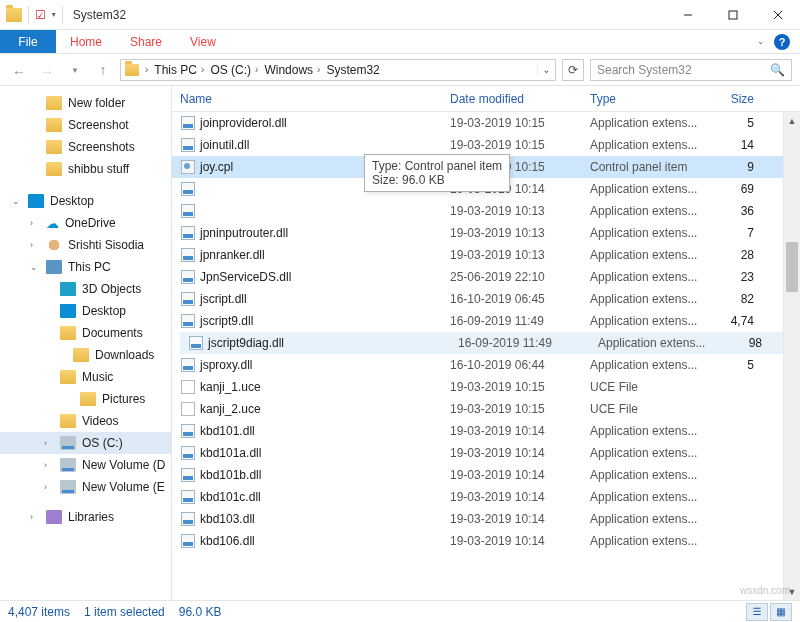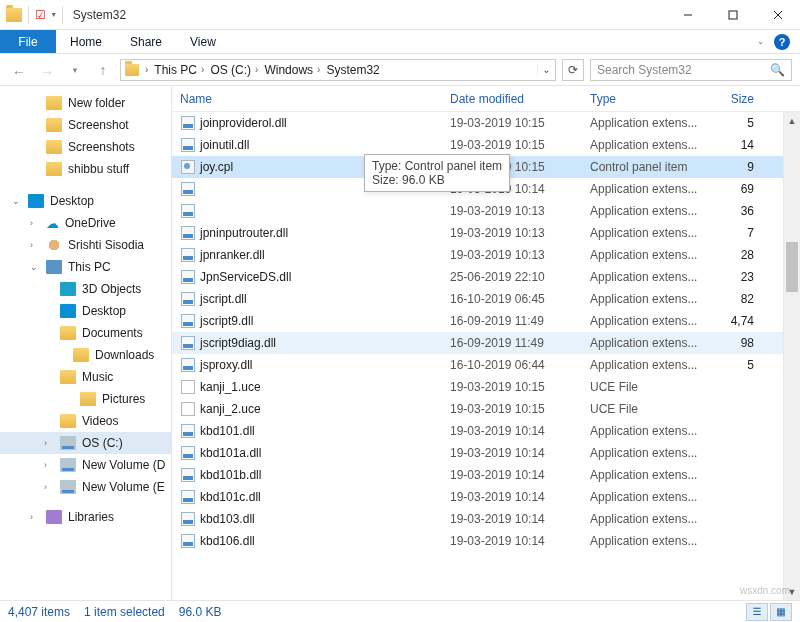--- a/index.html
+++ b/index.html
@@ -11,21 +11,21 @@
   .tb-sep { width:1px; height:18px; background:#dcdcdc; }
   .tb-title { padding-left: 4px; font-size: 12px; color: #333; }
   .tb-ctrl { margin-left: auto; display:flex; }
   .tb-btn { width: 45px; height: 30px; display:flex; align-items:center; justify-content:center; font-size:10px; color:#222; }
   .check-ico { font-size:12px; color:#d03030; }
   .chev-down { font-size:8px; color:#666; }
   svg { display:block; }
 
   .ribbon { height: 24px; display:flex; align-items:stretch; border-bottom: 1px solid #e5e5e5; }
   .file-btn { width:56px; background:#1979ca; color:#fff; display:flex; align-items:center; justify-content:center; font-size:12px; }
-  .rib-tab { padding: 0 14px; display:flex; align-items:center; color:#0f172a; font-size:12px; }
+  .rib-tab { padding: 0 14px; display:flex; align-items:center; color:#ef4444; font-size:12px; }
   .rib-right { margin-left:auto; display:flex; align-items:center; gap:10px; padding-right:10px; }
   .help-ico { width:16px; height:16px; border-radius:50%; background:#0b63c4; color:#fff; font-weight:bold; font-size:11px; display:flex; align-items:center; justify-content:center; }
 
   .addrbar { height: 32px; display:flex; align-items:center; gap:6px; padding: 0 8px; border-bottom: 1px solid #e5e5e5; }
   .nav-btn { width:22px; height:22px; display:flex; align-items:center; justify-content:center; color:#888; font-size:14px; }
   .addr-field { flex:1; border:1px solid #ccc; height:22px; display:flex; align-items:center; padding-left:4px; gap:2px; }
   .crumb { display:flex; align-items:center; color:#222; }
   .crumb .sep { padding: 0 4px; color:#666; font-size:10px; }
   .addr-drop { width:18px; text-align:center; color:#555; font-size:10px; border-left:1px solid #eee; }
   .refresh-btn { width:22px; height:22px; border:1px solid #ccc; display:flex; align-items:center; justify-content:center; color:#555; }
@@ -52,21 +52,21 @@
   .ico-lib { background:#9f7ed2; border-radius:1px; }
 
   .files { flex:1; position:relative; overflow:hidden; }
   .cols { display:flex; height:26px; border-bottom:1px solid #eaeaea; color:#2860b2; font-size:12px; }
   .col { padding:5px 8px; display:flex; align-items:center; }
   .c-name { width:270px; } .c-date { width:140px; } .c-type { width:128px; } .c-size { width:52px; justify-content:flex-end; }
   .row { display:flex; height:22px; align-items:center; }
   .row .cell { padding: 0 8px; overflow:hidden; white-space:nowrap; text-overflow:ellipsis; font-size:12px; color:#202020; }
   .row .cell.date, .row .cell.type { color:#555; }
   .row.sel { background:#cde6fb; }
-  .row.hov { background:#e7f2fb; }
+  .row.hov { background:#e7f2fb;margin-left:8px; }
   .file-ico { width:16px; height:16px; display:inline-flex; align-items:center; justify-content:center; margin-right:4px; font-size:11px; }
   .dll-ico { width:14px; height:14px; border:1px solid #9db5c9; background:#f8f8f8; position:relative; }
   .dll-ico:after { content:""; position:absolute; bottom:1px; left:1px; right:1px; height:4px; background:#4a8ed0; }
   .cpl-ico { width:14px; height:14px; border:1px solid #a8b8c2; background:#f5f5f5; position:relative; }
   .cpl-ico:after { content:""; position:absolute; top:2px; left:2px; width:6px; height:6px; border-radius:50%; background:#6ba2d0; }
   .uce-ico { width:14px; height:14px; border:1px solid #b8b8b8; background:#fff; }
 
   .tooltip { position:absolute; left:192px; top:68px; background:#fff; border:1px solid #b0b0b0; padding:4px 7px; font-size:12px; color:#444; z-index:10; box-shadow:2px 2px 5px rgba(0,0,0,0.1); }
   .scrollbar-v { position:absolute; right:0; top:26px; bottom:0; width:17px; background:#f0f0f0; border-left:1px solid #e8e8e8; }
   .sb-arrow { height:17px; display:flex; align-items:center; justify-content:center; color:#606060; font-size:9px; }

